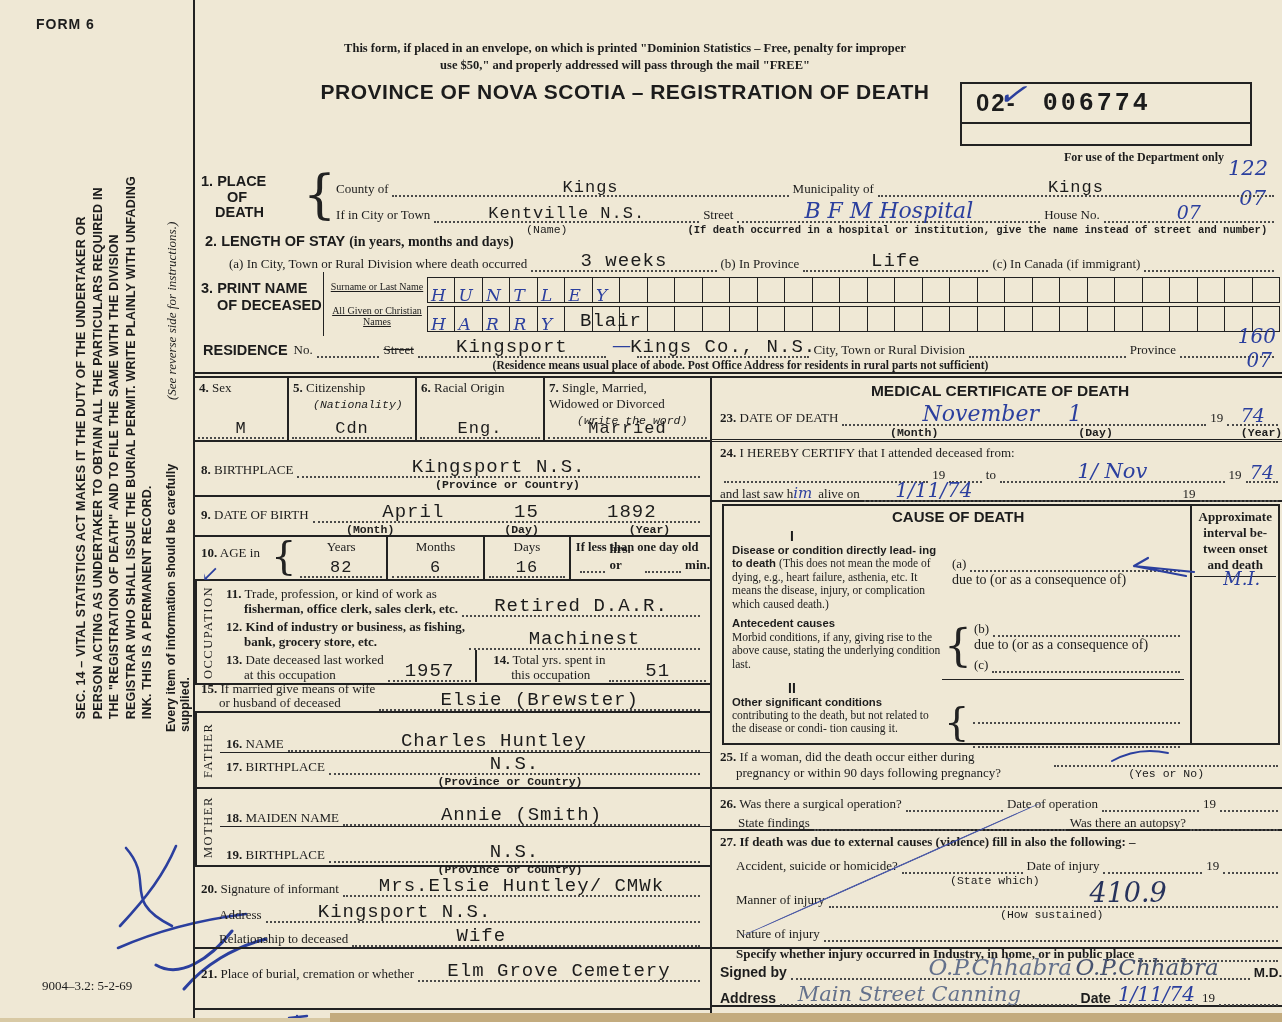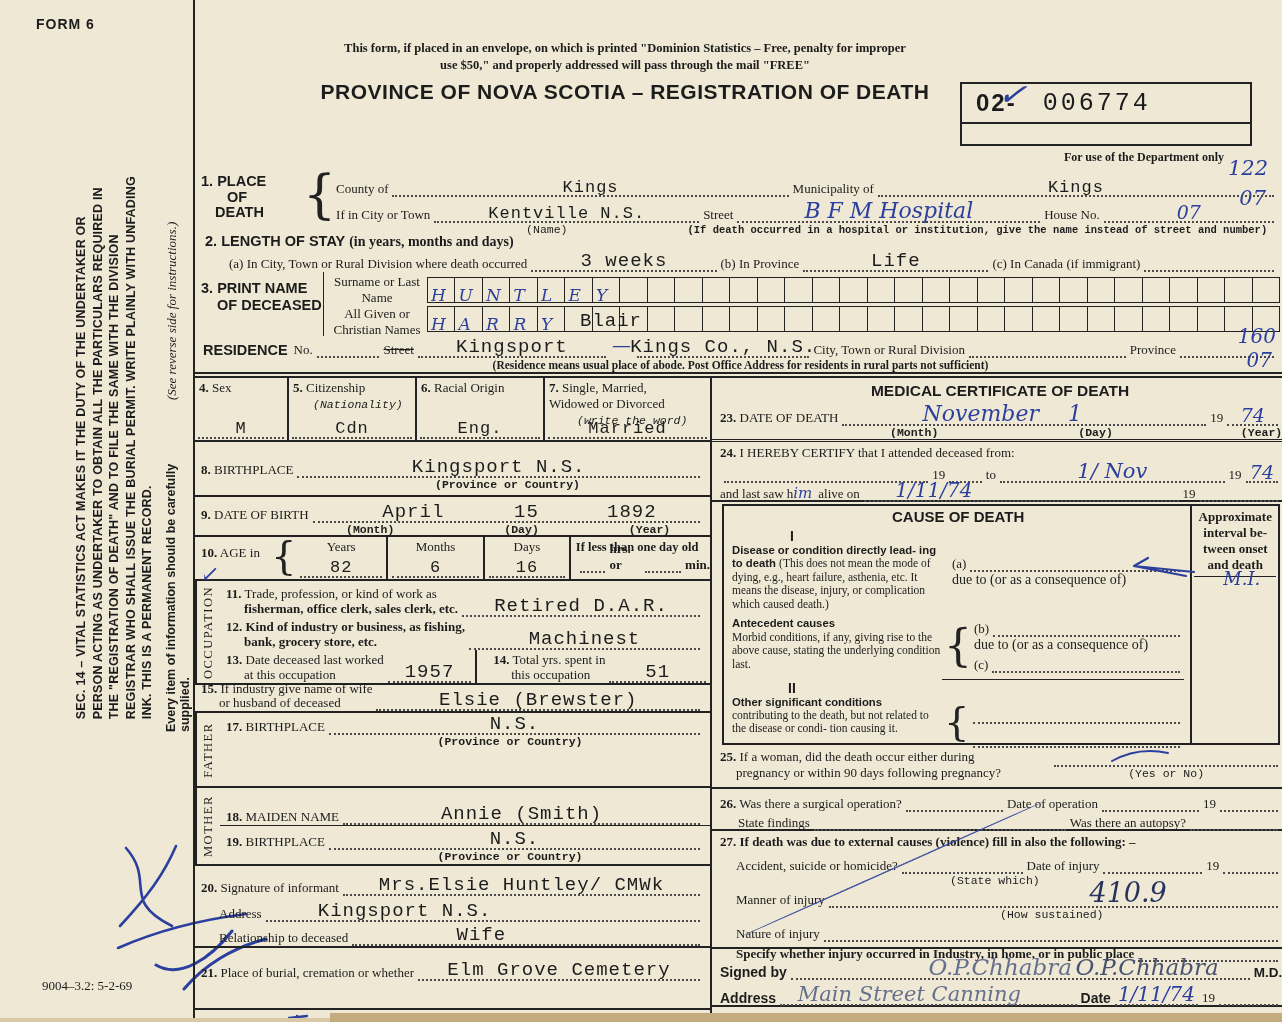--- a/index.html
+++ b/index.html
@@ -40,33 +40,33 @@
   .footcode { position:absolute; left:42px; top:978px; font-size:13px; font-family:"Liberation Serif", serif; }
   
   .form { position:absolute; left:193px; top:0; width:1089px; height:1022px; border-left:2px solid #222; }
   .hdr { position:relative; height:128px;margin-top:38px; }
   .env { text-align:center; width:720px; margin:40px 0 0 70px; font-size:12.5px; line-height:1.35; }
   .title { width:720px; margin:6px 0 0 70px; text-align:center; font-size:21px; letter-spacing:.5px; position:relative; }
   .check { position:absolute; right:-42px; top:-6px; font-size:34px; color:#2b3f9e; transform:rotate(8deg); font-weight:400; }
   .deptbox { position:absolute; right:30px; top:42px; width:292px; height:64px; border:2.5px solid #222; }
   .deptrow1 { height:40px; border-bottom:2px solid #222; display:flex; align-items:center; padding-left:14px; gap:26px; }
   .deptprefix { font-family:"Liberation Sans", sans-serif; font-weight:700; font-size:24px; letter-spacing:2px; }
-  .deptnum { font-family:"Liberation Mono", monospace; font-weight:400; font-size:25px; letter-spacing:3px; }
+  .deptnum { font-family:"Liberation Mono", monospace; font-weight:700; font-size:25px; letter-spacing:3px; }
   .deptcap { position:absolute; right:58px; top:110px; font-size:12px; }
   .code122 { position:absolute; right:14px; top:116px; font-size:21px; }
   .code07a { position:absolute; right:16px; top:146px; font-size:21px; }
   
   .s1 { position:relative; display:flex; padding:2px 0 0 6px; height:64px; }
   .s1lab { width:102px; font-size:14.5px; line-height:1.08; padding-top:4px; }
   .s1brace { font-size:52px; margin-top:-2px; }
   .s1body { flex:1; padding-right:4px; }
   .s2 { padding:0 4px 0 10px; height:40px; }
   .s3 { display:flex; height:64px; padding-left:6px; }
   .s3lab { width:122px; font-size:14.5px; line-height:1.15; padding-top:8px; }
-  .s3sub { width:104px; font-size:13px; text-align:center; display:flex; flex-direction:column; justify-content:space-around; padding:2px 0; }
+  .s3sub { width:104px; font-size:10px; text-align:center; display:flex; flex-direction:column; justify-content:space-around; padding:2px 0;text-decoration:underline; }
   .gridwrap { flex:1; display:flex; flex-direction:column; justify-content:space-around; padding:3px 2px 3px 0; }
   .lrow { display:flex; position:relative; height:26px; border:1.5px solid #222; border-right:none; }
   .cell { flex:1; border-right:1.5px solid #222; position:relative; }
   .lb { position:absolute; left:3px; bottom:-3px; font-size:17px; }
   .typedov { position:absolute; left:152px; bottom:-1px; font-size:19px; }
   
   .res { position:relative; padding:0 4px 0 8px; height:36px; }
   .resnote { text-align:center; font-size:11.5px; font-weight:700; margin-top:1px; }
   .code160 { position:absolute; right:6px; top:-12px; font-size:20px; }
   .code07b { position:absolute; right:10px; top:12px; font-size:20px; }
@@ -446,30 +446,36 @@
                   <span style="padding-left:18px">this occupation</span></span>
                 <div class="fl">
                     <span class="t" style="font-size:19px">51</span>
                   </div>
               </div>
             </div>
           </div>
         </div>
 
         <div class="row lrowpad hb" style="height:28px">
-          <span class="sl" style="line-height:1.1"><b>15.</b> <span>If industry give name of wife</span><br>
+          <span class="sl" style="line-height:1.1"><b>15.</b> <span>If married give means of wife</span><br>
             <span style="padding-left:18px">or husband of deceased</span></span>
           <div class="fl">
               <span class="t" style="font-size:19px">Elsie (Brewster)</span>
             </div>
         </div>
 
         <div class="parblock" style="height:76px">
           <div class="vlab" style="width:25px">FATHER</div>
           <div class="parbody">
+            <div class="row lrowpad minrow" style="height:40px">
+              <span class="sl"><b>16.</b> <span>NAME</span></span>
+              <div class="fl">
+                  <span class="t" style="font-size:19px">Charles Huntley</span>
+                </div>
+            </div>
             <div class="lrowpad" style="height:34px; padding-top:2px">
               <div class="row" style="height:20px">
                 <span class="sl"><b>17.</b> <span>BIRTHPLACE</span></span>
                 <div class="fl">
                     <span class="t" style="font-size:19px">N.S.</span>
                   </div>
               </div>
               <div class="ssub slb" style="text-align:center; margin-left:90px">(Province or Country)</div>
             </div>
           </div>
@@ -477,21 +483,21 @@
 
         <div class="parblock" style="height:78px">
           <div class="vlab" style="width:25px">MOTHER</div>
           <div class="parbody">
             <div class="row lrowpad minrow" style="height:38px">
               <span class="sl"><b>18.</b> <span>MAIDEN NAME</span></span>
               <div class="fl">
                   <span class="t" style="font-size:19px">Annie (Smith)</span>
                 </div>
             </div>
-            <div class="lrowpad" style="height:38px; padding-top:4px">
+            <div class="lrowpad" style="height:38px; padding-top:16px">
               <div class="row" style="height:20px">
                 <span class="sl"><b>19.</b> <span>BIRTHPLACE</span></span>
                 <div class="fl">
                     <span class="t" style="font-size:19px">N.S.</span>
                   </div>
               </div>
               <div class="ssub slb" style="text-align:center; margin-left:90px">(Province or Country)</div>
             </div>
           </div>
         </div>

